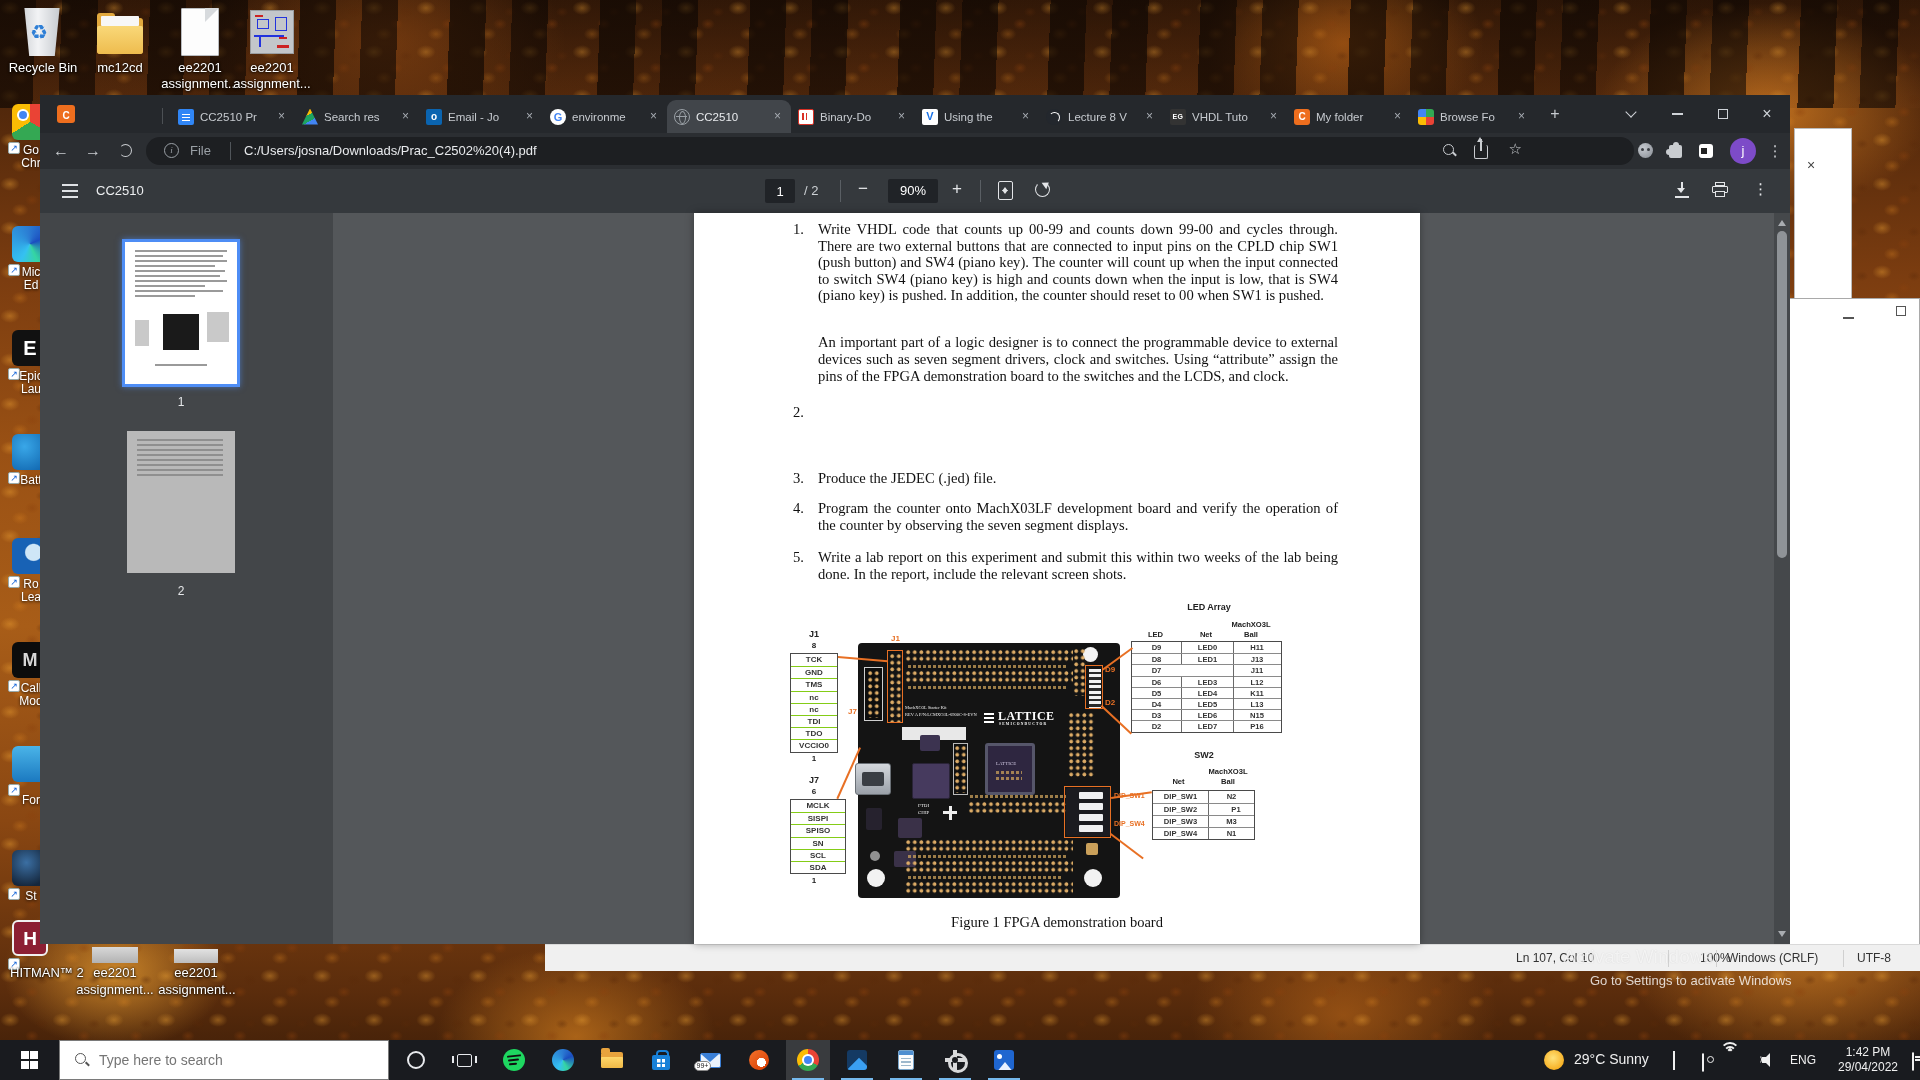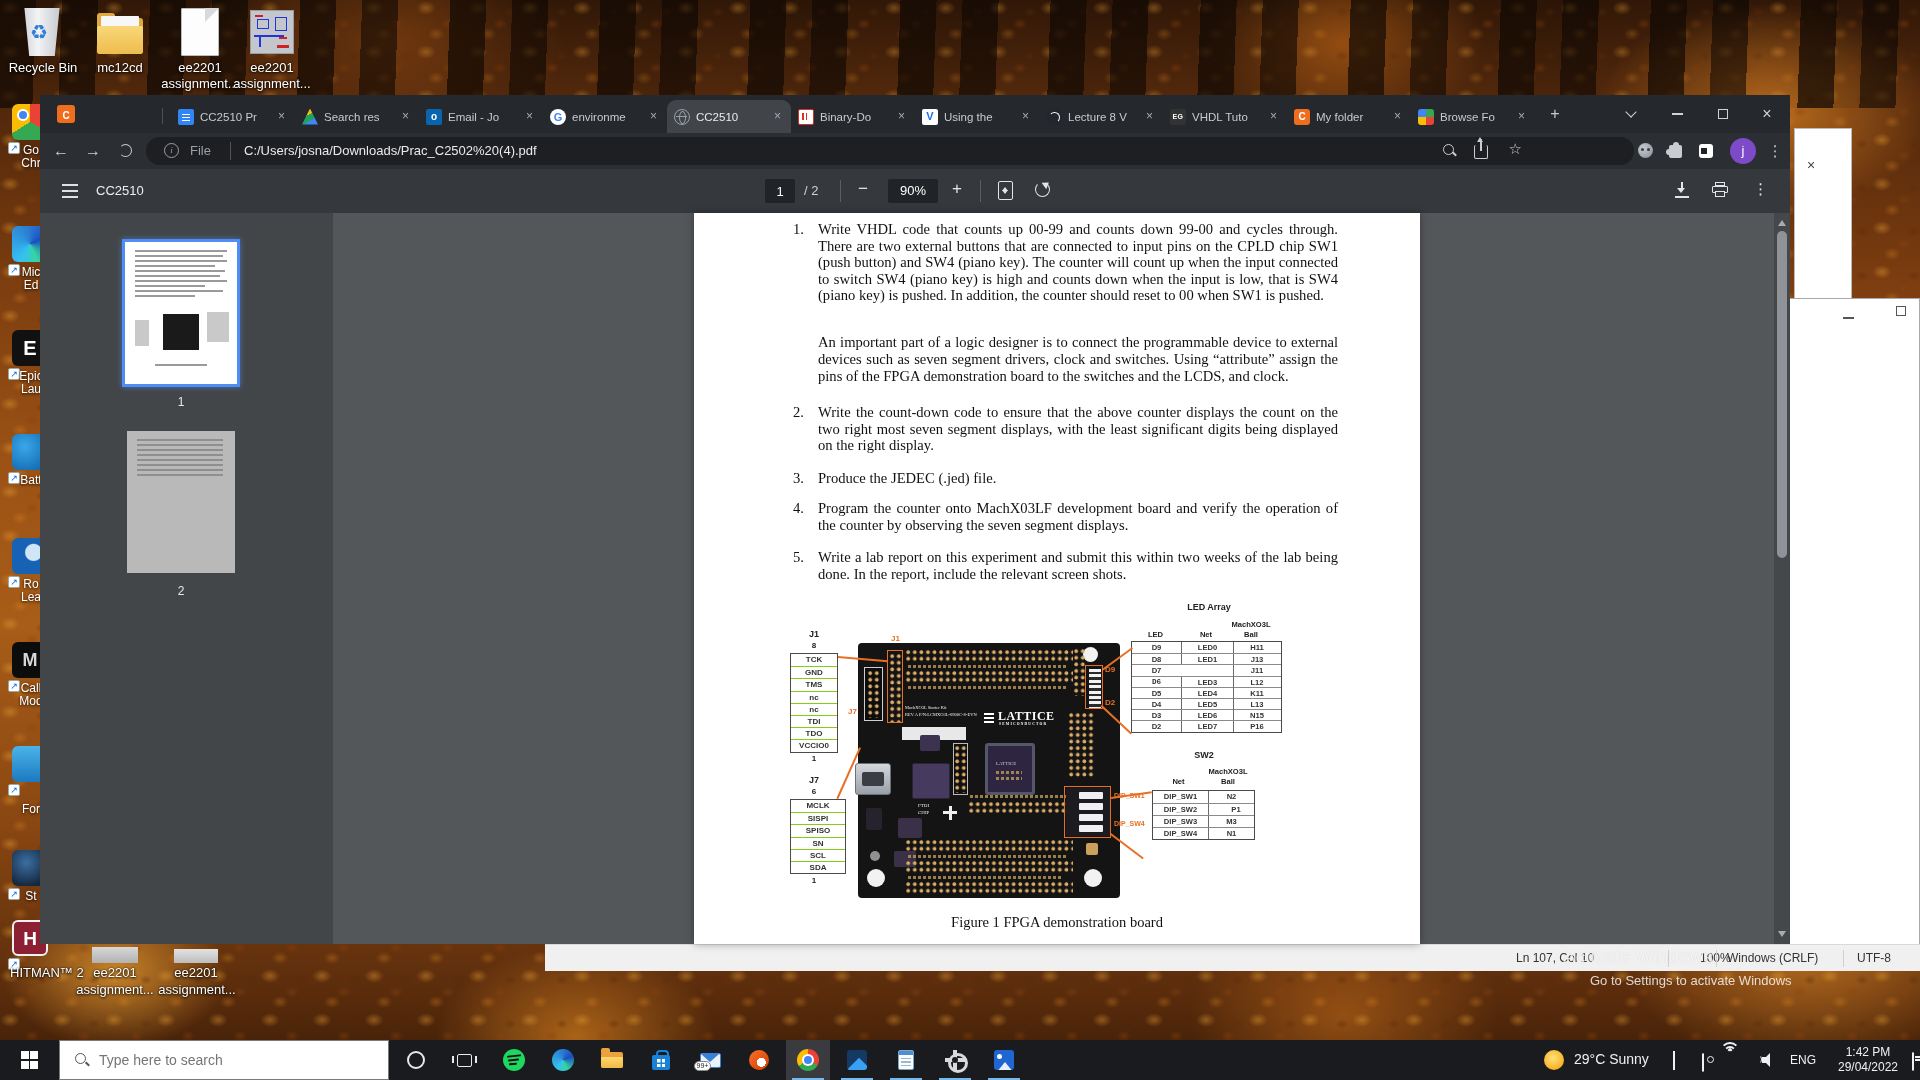--- a/index.html
+++ b/index.html
@@ -340,21 +340,21 @@
     <span class="dl-ic" style="top:0;background:#0c0c0c;color:#d7d7d7;font-size:18px;text-align:center;line-height:36px;font-weight:bold">M</span>
     <span class="sc-badge" style="left:8px;bottom:26px">↗</span>
     <div class="dl-lines" style="top:40px">
         <div class="li-line">Call</div>
         <div class="li-line">Mod</div>
       </div>
   </div>
   <div class="dl-item abs" style="left:0;top:746px;width:62px;height:66px">
     <span class="dl-ic" style="top:0;background:linear-gradient(180deg,#4ab4e8,#1b79c0)"></span>
     <span class="sc-badge" style="left:8px;bottom:16px">↗</span>
-    <div class="dl-lines" style="top:57px">
+    <div class="dl-lines" style="top:48px">
         <div class="li-line">For</div>
       </div>
   </div>
   <div class="dl-item abs" style="left:0;top:850px;width:62px;height:66px">
     <span class="dl-ic circ" style="top:0;background:radial-gradient(circle at 40% 35%,#3b6fa3,#15273d 75%)"></span>
     <span class="sc-badge" style="left:8px;bottom:16px">↗</span>
     <div class="dl-lines" style="top:40px">
         <div class="li-line">St</div>
       </div>
   </div>
@@ -536,21 +536,20 @@
       <div class="thumb-num" style="left:82px;top:371px">2</div>
     </div>
 
     <div class="pdfmain"></div>
 
     <div class="page">
       <span class="pnum" style="top:8px">1.</span>
       <div class="pitem" style="top:8px">Write VHDL code that counts up 00-99 and counts down 99-00 and cycles through. There are two external buttons that are connected to input pins on the CPLD chip SW1 (push button) and SW4 (piano key). The counter will count up when the input connected to switch SW4 (piano key) is high and counts down when the input is low, that is SW4 (piano key) is pushed. In addition, the counter should reset to 00 when SW1 is pushed.</div>
       <div class="ppara" style="top:121px">An important part of a logic designer is to connect the programmable device to external devices such as seven segment drivers, clock and switches. Using “attribute” assign the pins of the FPGA demonstration board to the switches and the LCDS, and clock.</div>
       <span class="pnum" style="top:191px">2.</span>
-      <div class="pitem" style="top:191px">Write the count-down code to ensure that the above counter displays the count on the two right most seven segment displays, with the least significant digits being displayed on the right display.</div>
       <span class="pnum" style="top:257px">3.</span>
       <div class="pitem" style="top:257px">Produce the JEDEC (.jed) file.</div>
       <span class="pnum" style="top:287px">4.</span>
       <div class="pitem" style="top:287px">Program the counter onto MachX03LF development board and verify the operation of the counter by observing the seven segment displays.</div>
       <span class="pnum" style="top:336px">5.</span>
       <div class="pitem" style="top:336px">Write a lab report on this experiment and submit this within two weeks of the lab being done. In the report, include the relevant screen shots.</div>
 
       <div class="figlbl" style="left:460px;top:389px;width:110px;font-size:9px">LED Array</div>
       <div class="figlbl" style="left:526px;top:407px;width:62px;font-size:7.6px">MachXO3L</div>
       <div class="figlbl" style="left:437px;top:417px;width:49px;font-size:7.6px">LED</div>
@@ -566,21 +565,21 @@
             <div class="tcell" style="line-height: 11.2px;">D8</div>
             <div class="tcell" style="line-height: 11.2px;">LED1</div>
             <div class="tcell" style="line-height: 11.2px;">J13</div>
           </div>
           <div class="trow" style="grid-template-columns: 49px 52px 47px; height: 11.2px;">
             <div class="tcell" style="line-height: 11.2px;">D7</div>
             <div class="tcell" style="line-height: 11.2px; margin-top: 48px;">LED2</div>
             <div class="tcell" style="line-height: 11.2px;">J11</div>
           </div>
           <div class="trow" style="grid-template-columns: 49px 52px 47px; height: 11.2px;">
-            <div class="tcell" style="line-height: 11.2px; font-family: Liberation Mono, monospace;">D6</div>
+            <div class="tcell" style="line-height: 11.2px;">D6</div>
             <div class="tcell" style="line-height: 11.2px;">LED3</div>
             <div class="tcell" style="line-height: 11.2px;">L12</div>
           </div>
           <div class="trow" style="grid-template-columns: 49px 52px 47px; height: 11.2px;">
             <div class="tcell" style="line-height: 11.2px;">D5</div>
             <div class="tcell" style="line-height: 11.2px;">LED4</div>
             <div class="tcell" style="line-height: 11.2px;">K11</div>
           </div>
           <div class="trow" style="grid-template-columns: 49px 52px 47px; height: 11.2px;">
             <div class="tcell" style="line-height: 11.2px;">D4</div>

